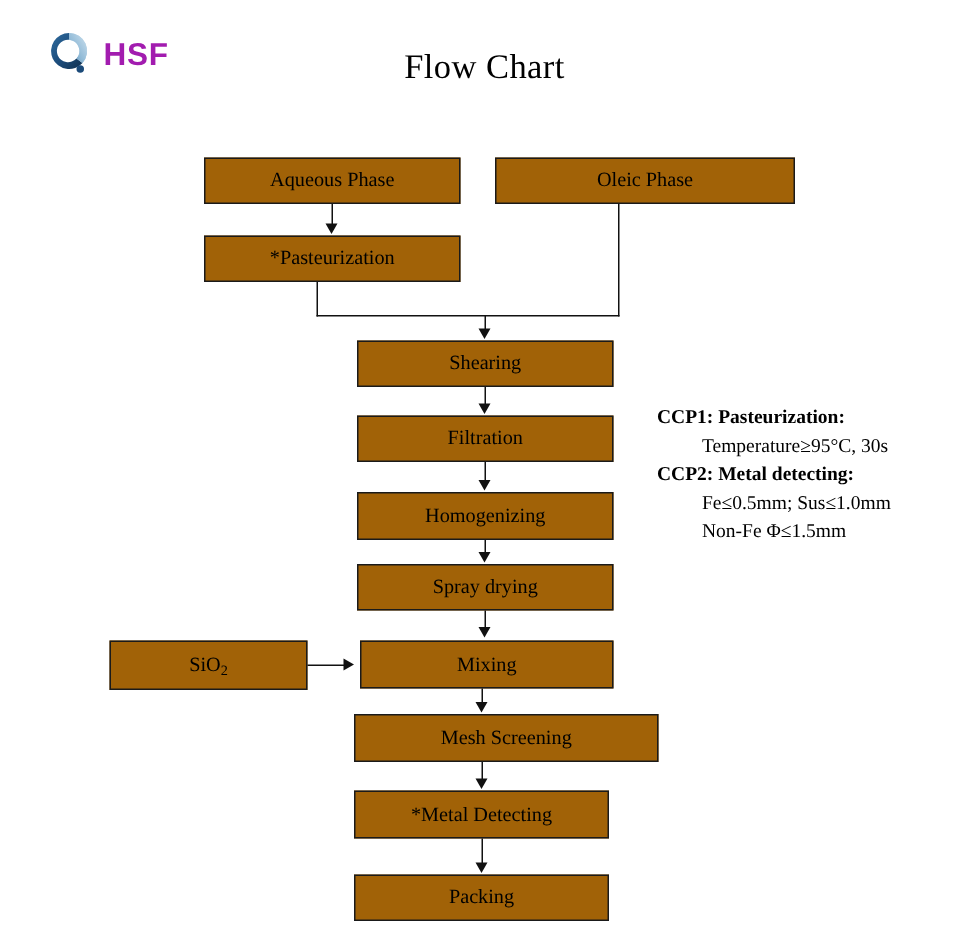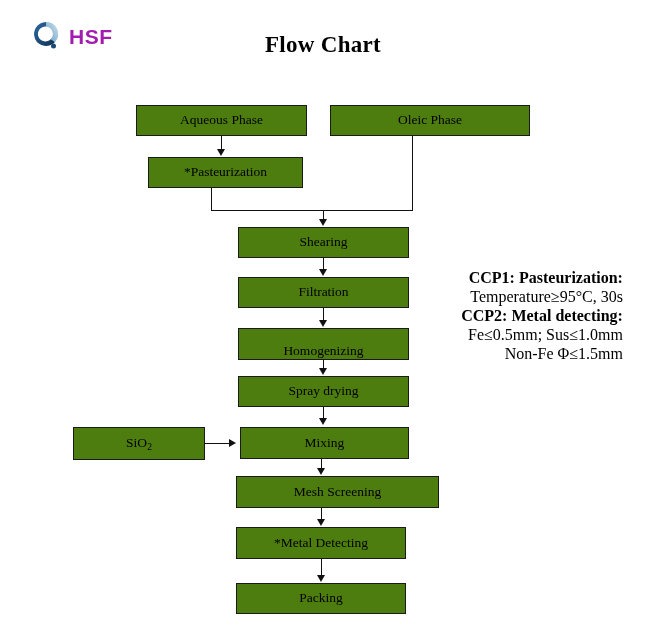--- a/index.html
+++ b/index.html
@@ -44,31 +44,31 @@
     color: #a21caf;
     line-height: 1;
   }
   .page-title {
     position: absolute;
     left: 0;
     top: 32px;
     width: 646px;
     text-align: center;
     font-size: 23px;
-    font-weight: bold;
+    font-weight: normal;
     font-family: "Liberation Serif", "DejaVu Serif", serif;
     letter-spacing: 0.3px;
   }
 
   
   .node {
     position: absolute;
     box-sizing: border-box;
     border: 1px solid #1a1a1a;
-    background: #4d7c0f;
+    background: #a16207;
     display: flex;
     align-items: center;
     justify-content: center;
     font-size: 13.5px;
     line-height: 1.1;
     white-space: nowrap;
     font-family: "Liberation Serif", "DejaVu Serif", serif;
   }
   .node span { display: inline-block; }
   .node sub {
@@ -103,23 +103,22 @@
     border-bottom: 4.5px solid transparent;
     border-left: 7px solid #111;
   }
 
   
   .notes {
     position: absolute;
     left: 438px;
     top: 268px;
     font-family: "Liberation Serif", "DejaVu Serif", serif;
-    font-size: 16px;
+    font-size: 13px;
     line-height: 19px;
-    text-align: right;
   }
   .notes .head {
     font-weight: bold;
     white-space: nowrap;
   }
   .notes .sub {
     padding-left: 30px;
     white-space: nowrap;
   }
 </style>
@@ -159,21 +158,21 @@
     <span>Aqueous Phase</span>
   </div>
 
   <div class="node" style="left:330px; top:105px; width:200px; height:31px;">
     <span>Oleic Phase</span>
   </div>
 
   <div class="vline" style="left:221px; top:136px; height:14px;"></div>
   <div class="arrow-down" style="left:217px; top:149px;"></div>
 
-  <div class="node" style="left:148px; top:157px; width:155px; height:31px;">
+  <div class="node" style="left:136px; top:157px; width:171px; height:31px;">
     <span>*Pasteurization</span>
   </div>
 
   <div class="vline" style="left:211px; top:188px; height:23px;"></div>
   <div class="vline" style="left:412px; top:136px; height:75px;"></div>
   <div class="hline" style="left:211px; top:210px; width:202px;"></div>
   <div class="vline" style="left:323px; top:210px; height:10px;"></div>
   <div class="arrow-down" style="left:319px; top:219px;"></div>
 
   <div class="node" style="left:238px; top:227px; width:171px; height:31px;">
@@ -183,21 +182,21 @@
   <div class="vline" style="left:323px; top:258px; height:12px;"></div>
   <div class="arrow-down" style="left:319px; top:269px;"></div>
 
   <div class="node" style="left:238px; top:277px; width:171px; height:31px;">
     <span>Filtration</span>
   </div>
 
   <div class="vline" style="left:323px; top:308px; height:13px;"></div>
   <div class="arrow-down" style="left:319px; top:320px;"></div>
 
-  <div class="node" style="left:238px; top:328px; width:171px; height:32px;align-items:flex-end;">
+  <div class="node" style="left:238px; top:328px; width:171px; height:32px;">
     <span>Homogenizing</span>
   </div>
 
   <div class="vline" style="left:323px; top:360px; height:9px;"></div>
   <div class="arrow-down" style="left:319px; top:368px;"></div>
 
   <div class="node" style="left:238px; top:376px; width:171px; height:31px;">
     <span>Spray drying</span>
   </div>
 

